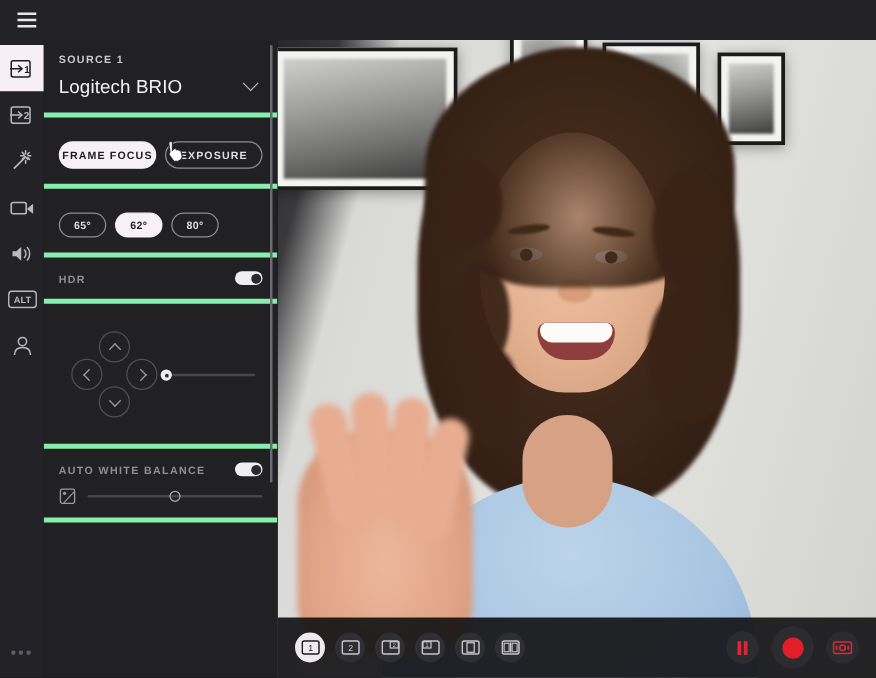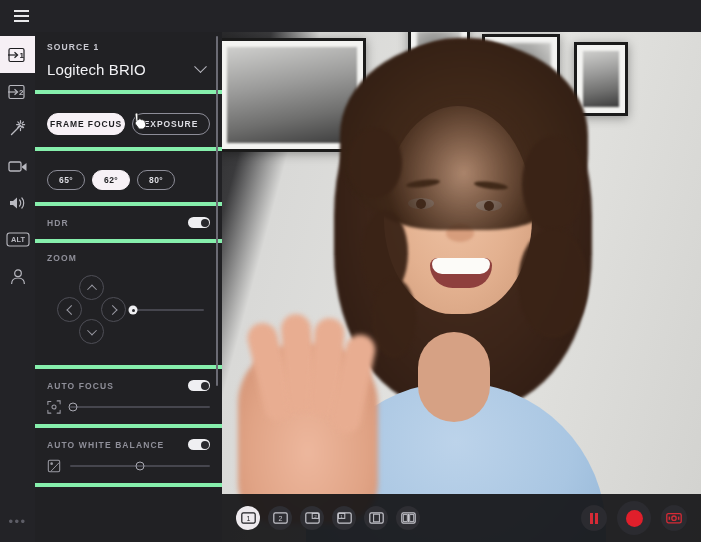--- a/index.html
+++ b/index.html
@@ -593,54 +593,35 @@
         <div class="sect" style="padding-top:11px;padding-bottom:11px;">
           <div class="row-toggle">
             <span class="sect-label dim">HDR</span>
             <span class="toggle">
                 <i class="knob"></i>
               </span>
           </div>
         </div>
 
         <div class="sect" style="padding-bottom:8px;">
-          <div class="sect-label dim">ZOOM</div>
           <div class="zoom-area">
             <div class="dpad">
               <div class="dbtn up"></div>
               <div class="dbtn left"></div>
               <div class="dbtn right"></div>
               <div class="dbtn down"></div>
             </div>
             <div class="slider" style="left:84px; right:6px; top:38px;">
               <span class="handle" style="left:2px;">
                   <i></i>
                 </span>
             </div>
           </div>
         </div>
 
-        <div class="sect" style="padding-top:11px;padding-bottom:10px;">
-          <div class="row-toggle">
-            <span class="sect-label dim">AUTO FOCUS</span>
-            <span class="toggle">
-                <i class="knob"></i>
-              </span>
-          </div>
-          <div class="slider-row">
-            <svg class="mini-icon" viewBox="0 0 16 16">
-              <path d="M1 5 V1.8 H4.4 M11.6 1 H15 V4.4 M15 11.6 V15 H11.6 M4.4 15 H1 V11.6" fill="none" stroke="#9a9aa3" stroke-width="1.2" stroke-linecap="round"></path>
-              <circle cx="8" cy="8" r="2.3" fill="none" stroke="#9a9aa3" stroke-width="1.2"></circle>
-            </svg>
-            <div class="track-wrap">
-              <div class="track"></div>
-              <span class="handle ring" style="position:absolute;left:2%;top:5px;width:9px;height:9px;border-radius:50%;border:1.6px solid #a9a9b2;transform:translate(-50%,-50%);"></span>
-            </div>
-          </div>
-        </div>
 
         <div class="sect" style="padding-top:11px;padding-bottom:10px;">
           <div class="row-toggle">
             <span class="sect-label dim">AUTO WHITE BALANCE</span>
             <span class="toggle">
                 <i class="knob"></i>
               </span>
           </div>
           <div class="slider-row">
             <svg class="mini-icon" viewBox="0 0 16 16">

